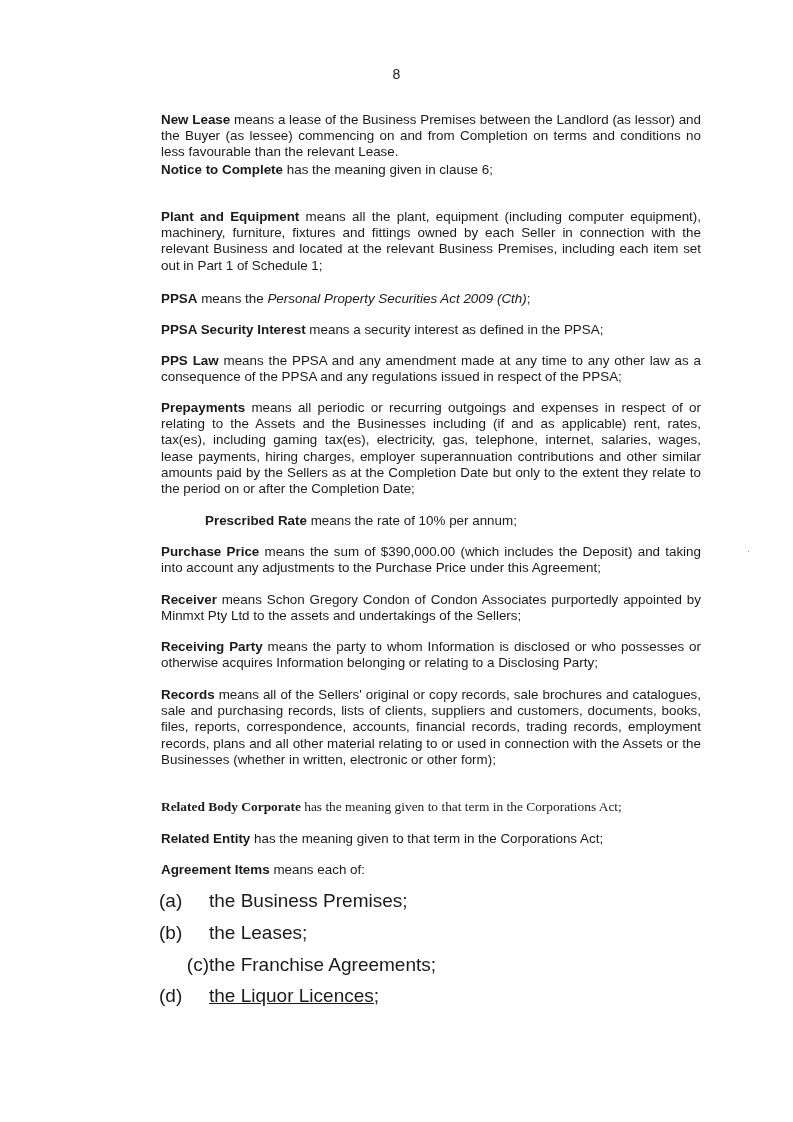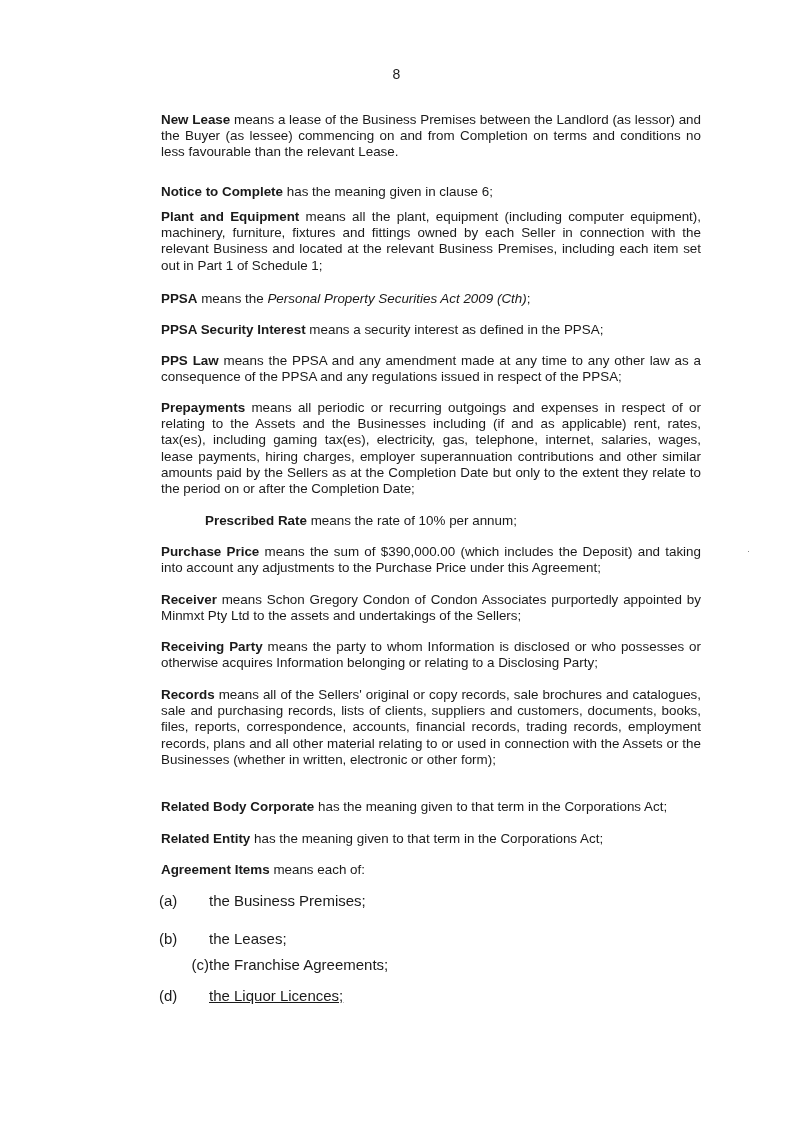--- a/index.html
+++ b/index.html
@@ -5,35 +5,35 @@
   html, body { margin: 0; padding: 0; background: #ffffff; }
   body { width: 793px; height: 1122px; position: relative; overflow: hidden;
          font-family: "Liberation Sans", sans-serif; color: #1a1a1a; }
   .page-number { position: absolute; top: 66px; left: 0; width: 793px; text-align: center;
                  font-size: 14px; }
   .para { position: absolute; left: 161px; width: 540px; font-size: 13.4px; line-height: 16.2px;
           text-align: justify; }
   .para.wide { width: 560px; }
   .term { font-weight: bold; margin-top: 8px; }
   .para i { font-style: italic; margin-top: 21px; }
-  .item { position: absolute; left: 159px; font-size: 15px; line-height: 16px; }
+  .item { position: absolute; left: 159px; font-size: 19px; line-height: 16px; }
   .item .lbl { display: inline-block; width: 50px; }
   .speck { position: absolute; left: 748px; top: 551px; width: 1px; height: 1px; background: #888; }
 </style>
 </head>
 <body>
 
 <div>
   <div class="page-number">8</div>
 
   <div class="para" style="top:112px;">
     <span class="term">New Lease</span><span> means a lease of the Business Premises between the Landlord (as lessor) and the Buyer (as lessee) commencing on and from Completion on terms and conditions no less favourable than the relevant Lease.</span>
   </div>
 
-  <div class="para" style="top:184px;">
+  <div class="para" style="top:162px;">
     <span class="term">Notice to Complete</span><span> has the meaning given in clause 6;</span>
   </div>
 
   <div class="para" style="top:209px;">
     <span class="term">Plant and Equipment</span><span> means all the plant, equipment (including computer equipment), machinery, furniture, fixtures and fittings owned by each Seller in connection with the relevant Business and located at the relevant Business Premises, including each item set out in Part 1 of Schedule 1;</span>
   </div>
 
   <div class="para" style="top:291px;">
     <span class="term">PPSA</span><span> means the </span><i>Personal Property Securities Act 2009 (Cth)</i><span>;</span>
   </div>
@@ -63,36 +63,36 @@
   </div>
 
   <div class="para" style="top:639px;">
     <span class="term">Receiving Party</span><span> means the party to whom Information is disclosed or who possesses or otherwise acquires Information belonging or relating to a Disclosing Party;</span>
   </div>
 
   <div class="para" style="top:687px;">
     <span class="term">Records</span><span> means all of the Sellers' original or copy records, sale brochures and catalogues, sale and purchasing records, lists of clients, suppliers and customers, documents, books, files, reports, correspondence, accounts, financial records, trading records, employment records, plans and all other material relating to or used in connection with the Assets or the Businesses (whether in written, electronic or other form);</span>
   </div>
 
-  <div class="para wide" style="top:799px;">
+  <div class="para wide" style="top:799px;font-family:Liberation Serif, serif;">
     <span class="term">Related Body Corporate</span><span> has the meaning given to that term in the Corporations Act;</span>
   </div>
 
   <div class="para wide" style="top:831px;">
     <span class="term">Related Entity</span><span> has the meaning given to that term in the Corporations Act;</span>
   </div>
 
   <div class="para wide" style="top:862px;">
     <span class="term">Agreement Items</span><span> means each of:</span>
   </div>
 
   <div class="item" style="top:893px;">
     <span class="lbl">(a)</span><span>the Business Premises;</span>
   </div>
-  <div class="item" style="top:925px;margin-top:6px;">
+  <div class="item" style="top:925px;">
     <span class="lbl">(b)</span><span>the Leases;</span>
   </div>
   <div class="item" style="top:957px;text-align:right;">
     <span class="lbl">(c)</span><span>the Franchise Agreements;</span>
   </div>
   <div class="item" style="top:988px;text-decoration:underline;">
     <span class="lbl">(d)</span><span>the Liquor Licences;</span>
   </div>
 
   <div class="speck"></div>

